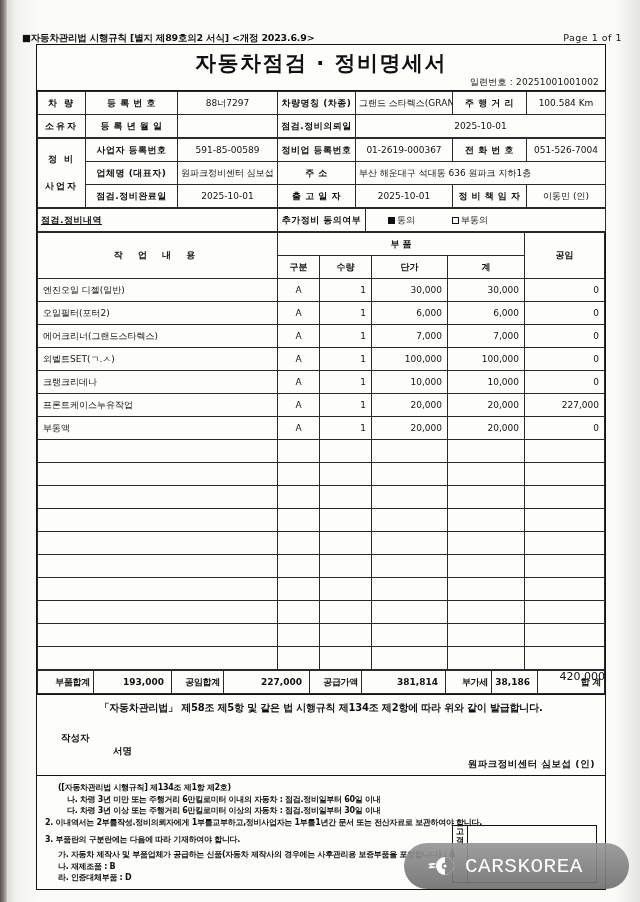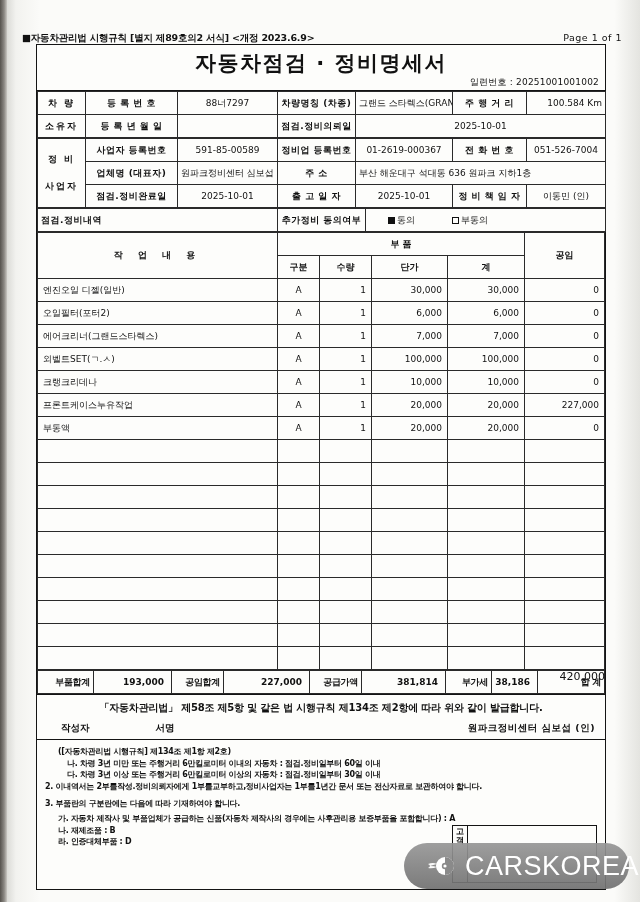--- a/index.html
+++ b/index.html
@@ -42,42 +42,42 @@
     position: absolute; right: 6px; bottom: 1px;
     font-size: 9px; letter-spacing: .2px; white-space: nowrap;
   }
 
   table.grid { border-collapse: collapse; width: 100%; table-layout: fixed; }
   table.grid td { border: 0.9px solid #2a2a2a; font-size: 9px; padding: 0 3px; height: 23px; vertical-align: middle; }
   .lbl { text-align: center; font-weight: bold; letter-spacing: 2px; background: #fdfdfb; }
   .lbl-tight { text-align: center; font-weight: bold; letter-spacing: .5px; }
   .val { text-align: center; }
   .val-l { text-align: left; padding-left: 8px; }
-  .val-r { text-align: right; padding-right: 6px; }
+  .val-r { text-align: center; padding-right: 6px; }
   .nowrap { white-space: nowrap; overflow: hidden; }
 
-  .section-label { font-weight: bold; letter-spacing: .5px; }
+  .section-label { font-weight: bold; letter-spacing: .5px; text-decoration: underline; }
 
   .items td { height: 19.5px; font-size: 9px; }
   .items .hdr { text-align: center; font-weight: bold; }
   .items .name { text-align: left; padding-left: 5px; }
   .items .num { text-align: right; padding-right: 5px; }
   .items .ctr { text-align: center; }
 
   .totals td { height: 26px; font-size: 11px; font-weight: bold; }
   .totals .tl { text-align: right; font-size: 9px; letter-spacing: -0.3px; }
   .totals .tv { text-align: right; padding-right: 7px; }
 
   .legal {
     border-top: 1.2px solid #141414; border-bottom: 1.2px solid #141414;
     padding: 6px 0 4px 0;
   }
   .legal .l1 { font-size: 10px; font-weight: bold; text-align: center; letter-spacing: -0.2px; }
   .legal .l2 { font-size: 9.5px; font-weight: bold; text-align: center; margin-top: 6px; letter-spacing: 2px; }
-  .legal .l3 { display: flex; margin-top: 7px; font-size: 9.5px; font-weight: bold; padding: 0 10px; }
+  .legal .l3 { display: flex; margin-top: 17px; font-size: 9.5px; font-weight: bold; padding: 0 10px; flex-direction: column; }
   .legal .l3 .a { margin-left: 14px; }
   .legal .l3 .b { margin-left: 66px; }
   .legal .l3 .c { margin-left: auto; letter-spacing: .5px; }
 
   .notes { padding: 6px 8px 0 8px; font-size: 8px; line-height: 1.45; font-weight: bold; letter-spacing: -0.3px; }
   .notes .n { margin-bottom: 3px; }
   .notes .sub { padding-left: 13px; }
   .notes .sub2 { padding-left: 22px; }
 
   .cust-box {
@@ -92,21 +92,21 @@
   }
   .cust-sign { width: 130px; border: 1px solid #141414; }
 
   .watermark {
     position: absolute; left: 404px; top: 843px; width: 225px; height: 46px;
     border-radius: 23px;
     background: linear-gradient(180deg, rgba(150,150,150,.92), rgba(112,112,112,.92));
     display: flex; align-items: center; gap: 9px; padding-left: 22px;
   }
   .wm-logo { width: 30px; height: 30px; position: relative; flex: none; }
-  .wm-text { color: #fff; font-size: 27px; letter-spacing: .5px; font-family: Liberation Sans, sans-serif; }
+  .wm-text { color: #fff; font-size: 21px; letter-spacing: .5px; font-family: Liberation Mono, monospace; }
   .cb-box { display:inline-block; width:7px; height:7px; border:1px solid #111; margin-right:2px; vertical-align:-1px; }
   .cb-box.on { background:#111; }
 </style>
 </head>
 <body>
 
 <div class="page-bg"></div>
 <div class="left-edge"></div>
 
 <div class="topline">

